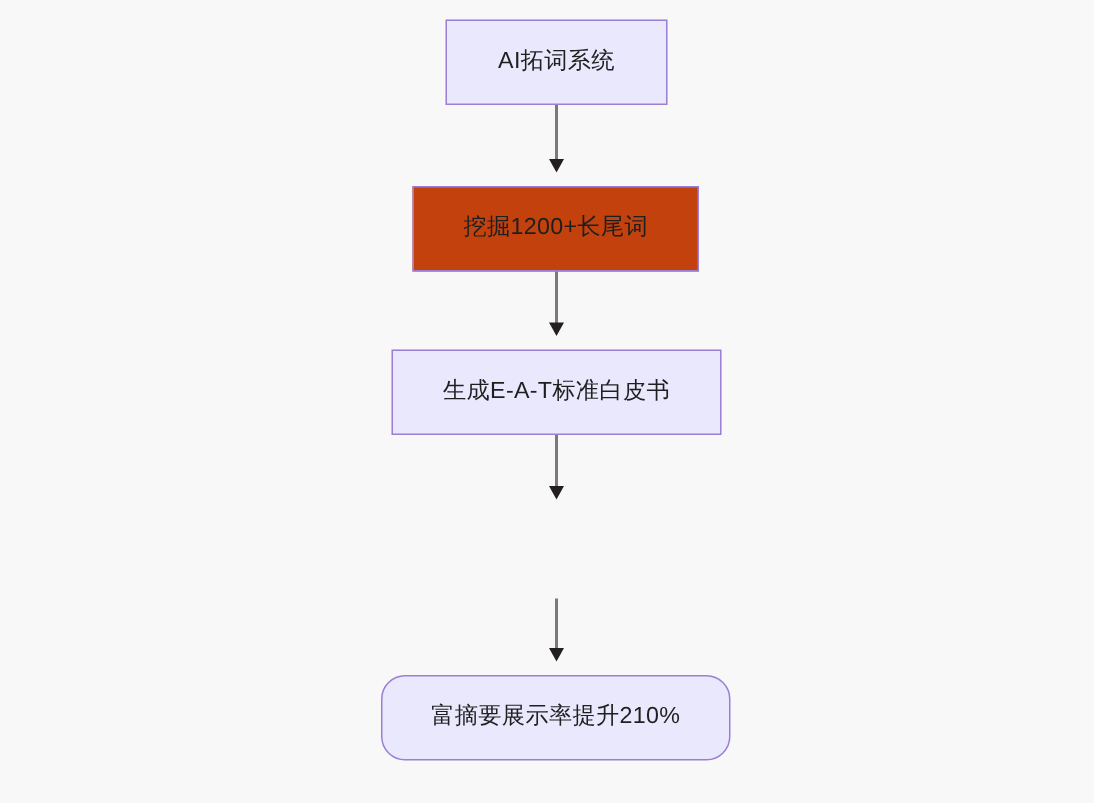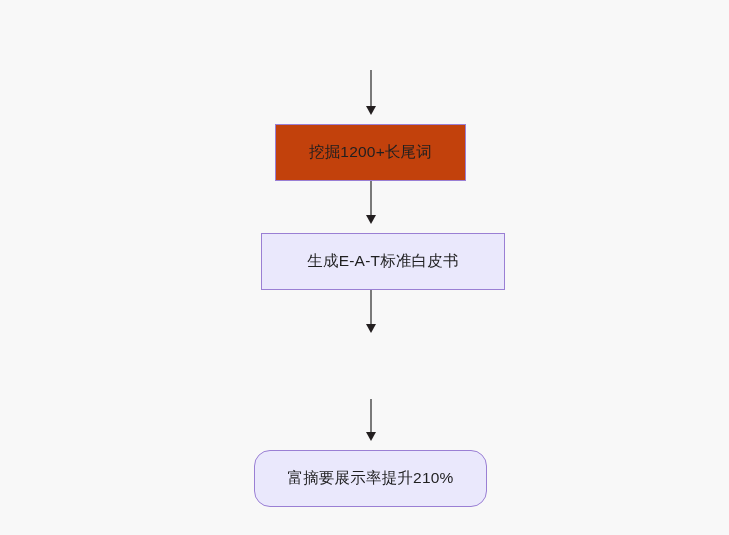--- a/index.html
+++ b/index.html
@@ -56,36 +56,39 @@
     border-right: 5px solid transparent;
     border-top: 9px solid #231f20;
     transform: translateX(-5px);
   }
 </style>
 </head>
 <body style="background: rgb(248, 248, 248);">
 
 <div id="flowchart-canvas">
 
+  <div class="node" id="node-1" style="left: 297px; top: 13px; width: 148px; height: 57px; background: rgb(234, 232, 252); border-color: rgb(154, 127, 212); color: rgb(31, 31, 32);">
+    <span class="node-label">AI拓词系统</span>
+  </div>
 
   <div class="connector" id="edge-1-2" style="left: 371px; top: 70px;">
     <div class="connector-line" style="height: 37px; background: rgb(122, 122, 122);"></div>
     <div class="connector-head" style="top: 36px; border-top-color: rgb(35, 31, 32);"></div>
   </div>
 
   <div class="node" id="node-2" style="left: 275px; top: 124px; width: 191px; height: 57px; background: #c2410c; border-color: rgb(154, 127, 212); color: rgb(31, 31, 32);">
     <span class="node-label">挖掘1200+长尾词</span>
   </div>
 
   <div class="connector" id="edge-2-3" style="left: 371px; top: 181px;">
     <div class="connector-line" style="height: 35px; background: rgb(122, 122, 122);"></div>
     <div class="connector-head" style="top: 34px; border-top-color: rgb(35, 31, 32);"></div>
   </div>
 
-  <div class="node" id="node-3" style="left: 261px; top: 233px; width: 244px; height: 57px; background: rgb(234, 232, 252); border-color: rgb(154, 127, 212); color: rgb(31, 31, 32); text-align: center;">
+  <div class="node" id="node-3" style="left: 261px; top: 233px; width: 220px; height: 57px; background: rgb(234, 232, 252); border-color: rgb(154, 127, 212); color: rgb(31, 31, 32); text-align: center;">
     <span class="node-label">生成E-A-T标准白皮书</span>
   </div>
 
   <div class="connector" id="edge-3-4" style="left: 371px; top: 290px;">
     <div class="connector-line" style="height: 35px; background: rgb(122, 122, 122);"></div>
     <div class="connector-head" style="top: 34px; border-top-color: rgb(35, 31, 32);"></div>
   </div>
 
 
   <div class="connector" id="edge-4-5" style="left: 371px; top: 399px;">

